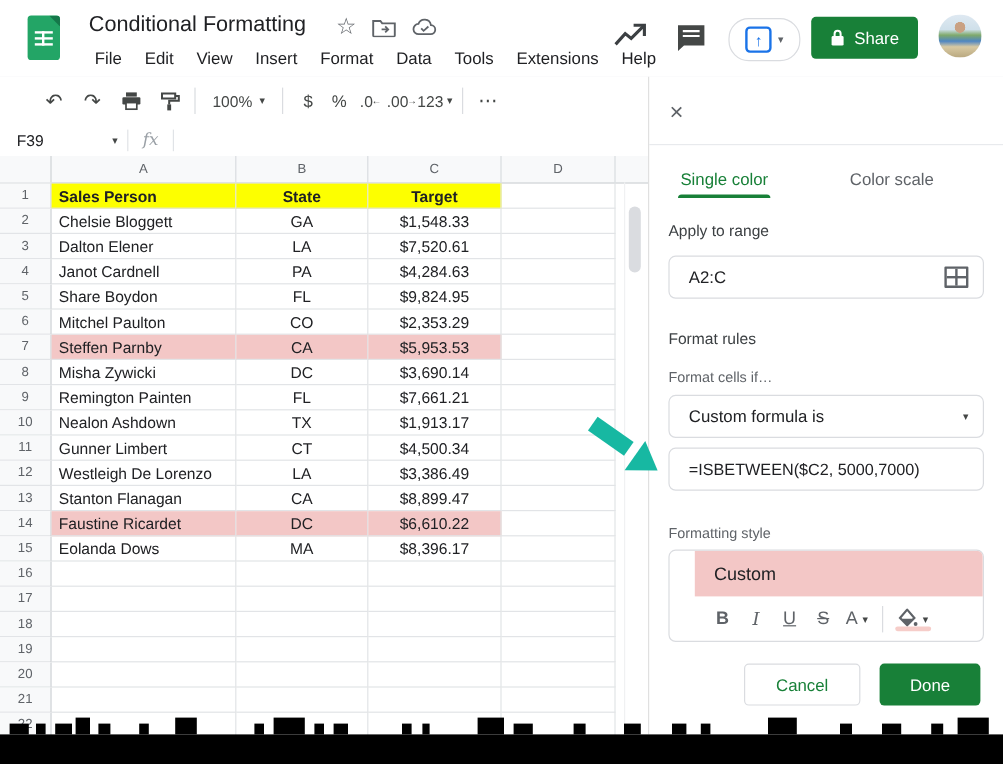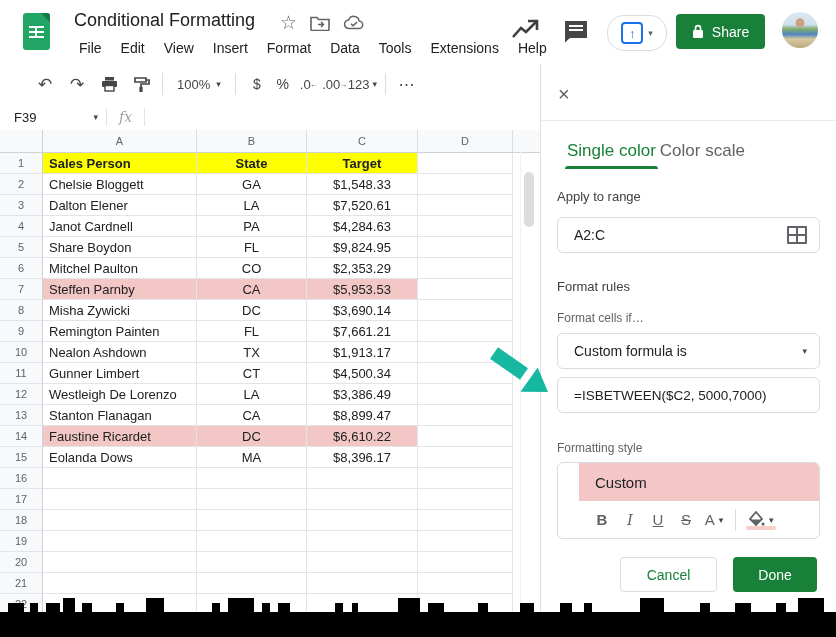--- a/index.html
+++ b/index.html
@@ -81,22 +81,22 @@
   .vthumb{position:absolute;left:3px;top:20px;width:10px;height:55px;background:#dadce0;border-radius:6px;}
 
   
   .panel{position:absolute;left:540px;top:64px;width:296px;height:548px;background:#fff;
          border-left:1px solid #e0e0e0;box-sizing:border-box;}
   .panel-header{display:flex;align-items:center;justify-content:space-between;
          padding:20px 16px 16px 17px;border-bottom:1px solid #e8eaed;}
   .panel-title{font-size:16px;color:#202124;}
   .close-x{font-size:20px;color:#5f6368;line-height:1;cursor:pointer;}
   .tabs{display:flex;padding:0 0 0 24px;margin-top:12px;}
-  .tab{font-size:17px;padding:8px 2px 6px;color:#5f6368;cursor:pointer;position:relative;}
-  .tab + .tab{text-align:right;}
+  .tab{font-size:14px;padding:8px 2px 6px;color:#5f6368;cursor:pointer;position:relative;}
+  .tab + .tab{margin-left:64px;text-align:right;}
   .tab.active{color:var(--accent-green);font-weight:500;}
   .tab.active:after{content:"";position:absolute;left:0;right:0;bottom:-2px;height:3px;
         background:var(--accent-green);border-radius:3px 3px 0 0;}
   .psection{padding:0 16px;}
   .plabel-bold{font-size:13px;font-weight:normal;color:#3c4043;}
   .plabel-grey{font-size:12px;color:#5f6368;}
   .pbox-input{box-sizing:border-box;width:100%;height:36px;border:1px solid #dadce0;border-radius:6px;
         display:flex;align-items:center;padding:0 12px 0 16px;font-size:14px;color:#202124;background:#fff;justify-content:space-between;}
   .pbox-input .grow{flex:1;}
   .range-grid-icon{width:16px;height:14px;border:2px solid #5f6368;border-radius:1px;position:relative;}

